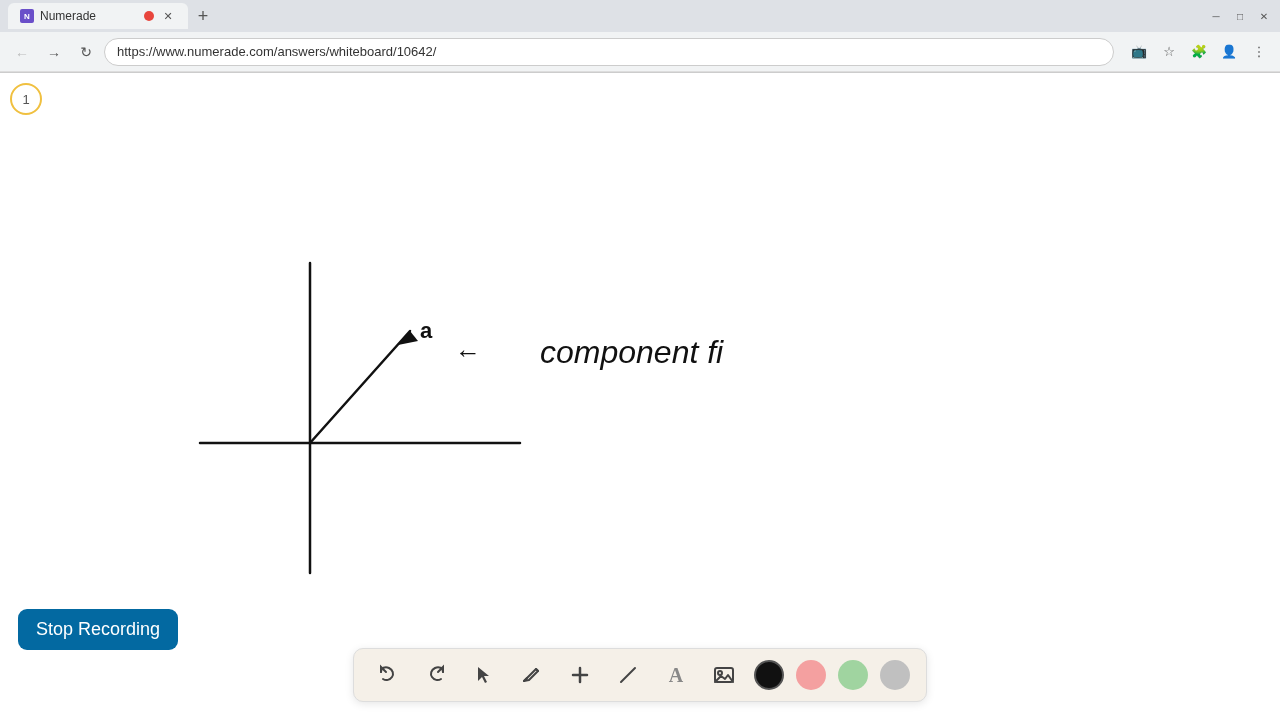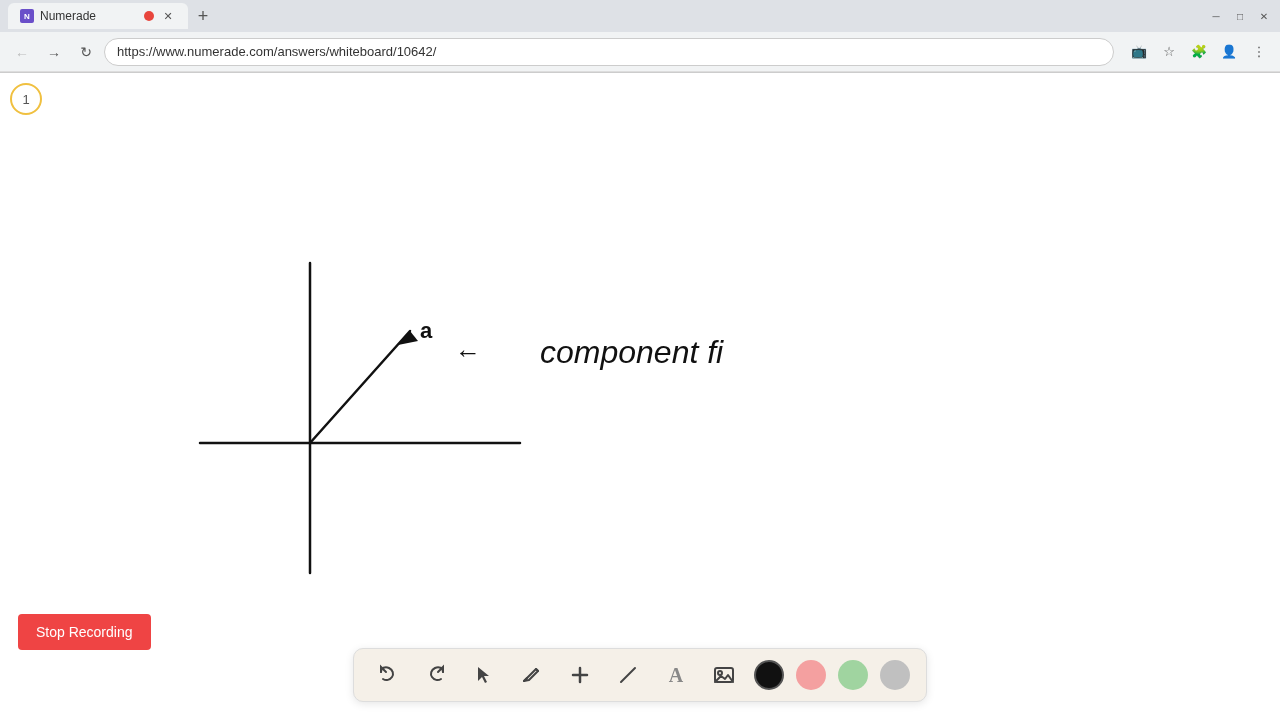--- a/index.html
+++ b/index.html
@@ -128,26 +128,26 @@
     .drawing-area {
       position: absolute;
       top: 0; left: 0; right: 0; bottom: 0;
     }
 
     
     .stop-recording-btn {
       position: absolute;
       bottom: 70px;
       left: 18px;
-      background: #ef4444;
+      background: #0369a1;
       color: white;
       border: none;
-      border-radius: 4px;
+      border-radius: 9px;
       padding: 10px 18px;
-      font-size: 14px;
+      font-size: 18px;
       cursor: pointer;
       font-weight: 500;
     }
 
     
     .toolbar {
       position: absolute;
       bottom: 18px;
       left: 50%;
       transform: translateX(-50%);

